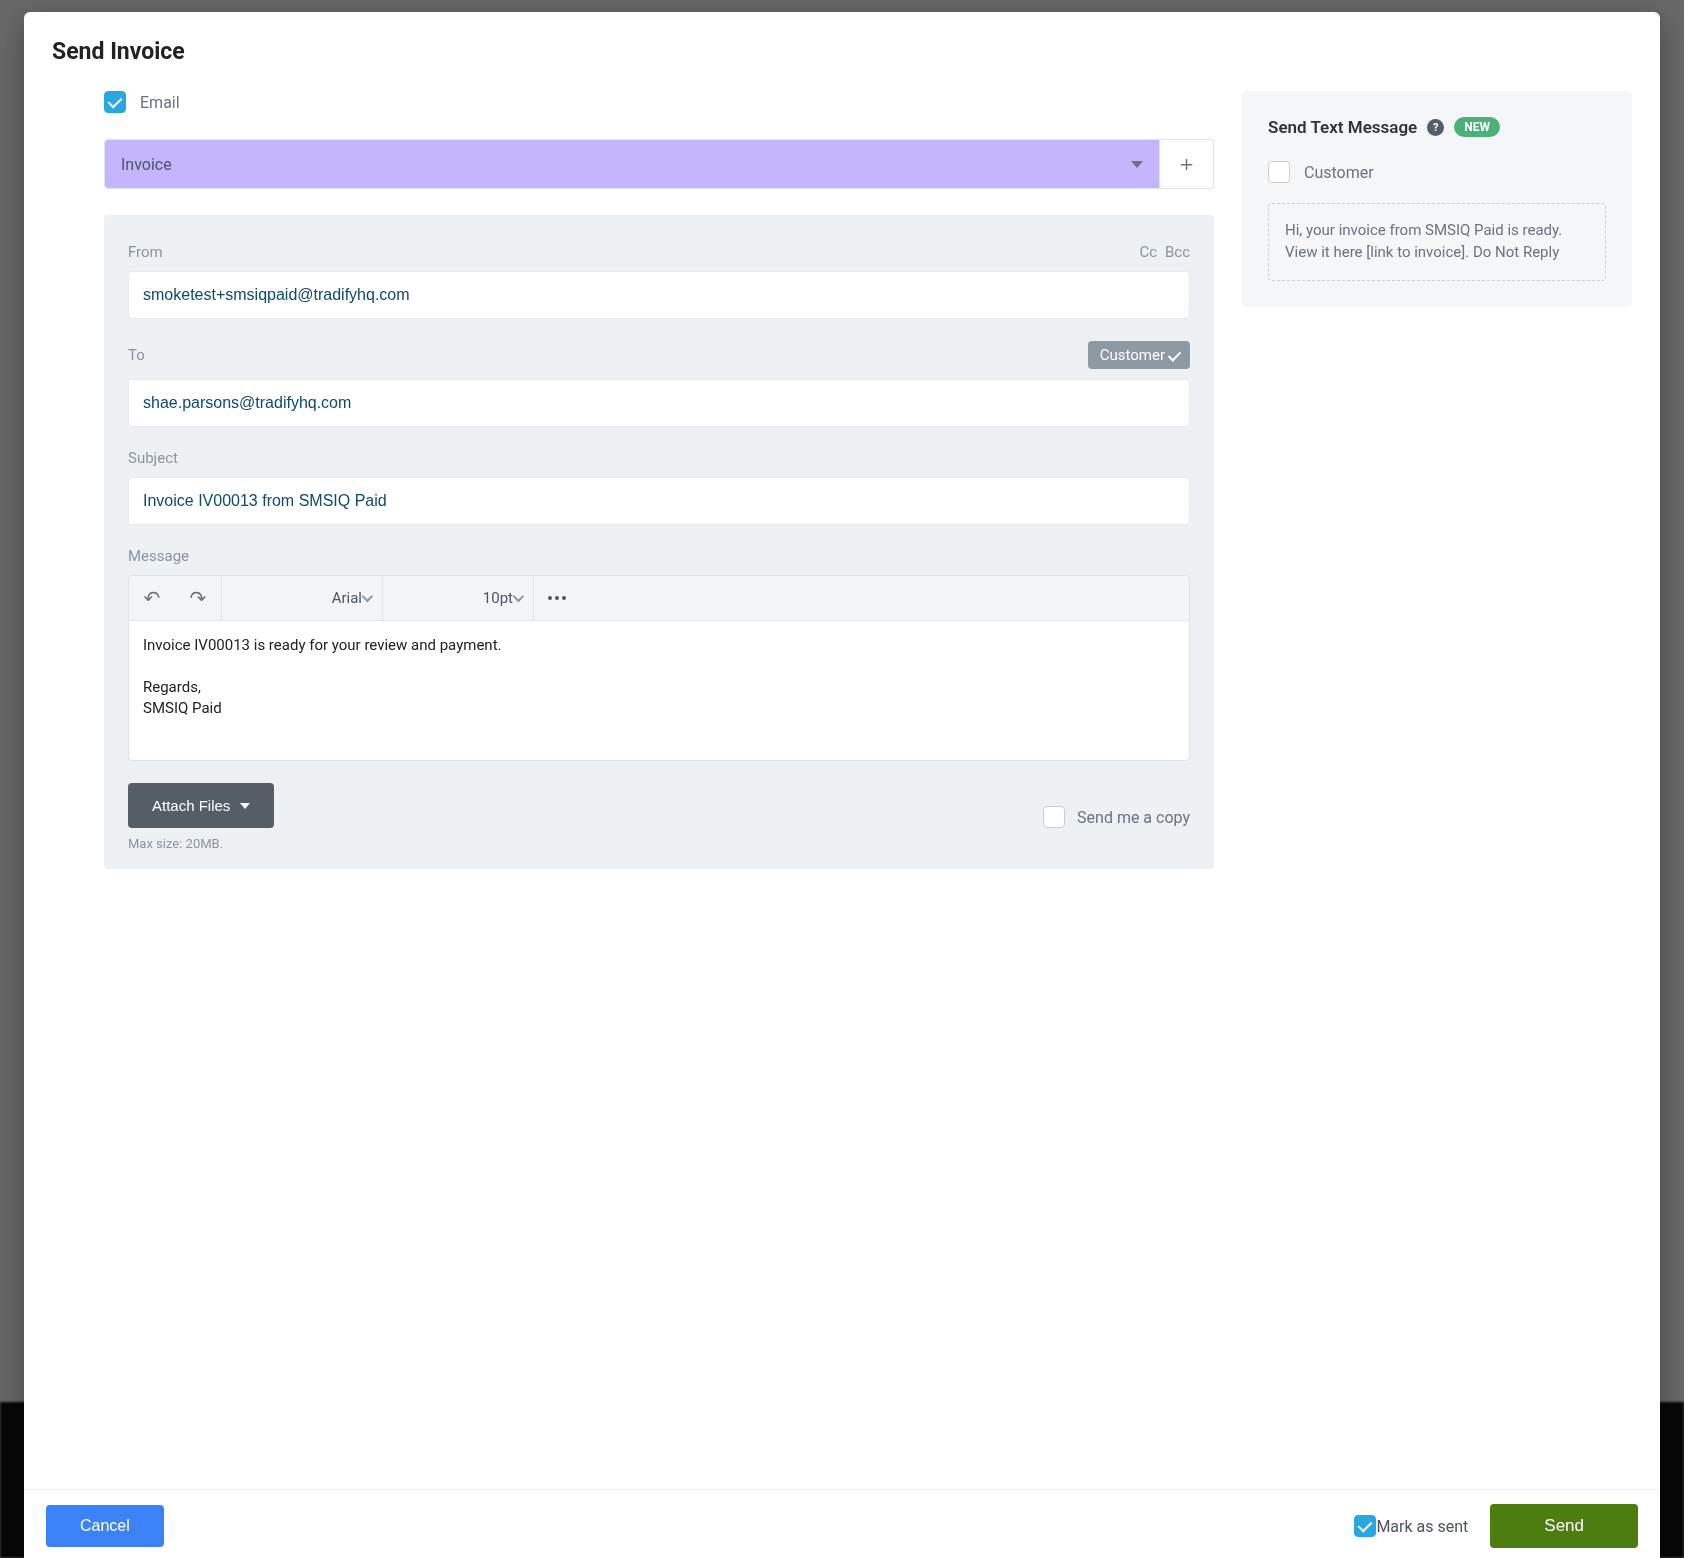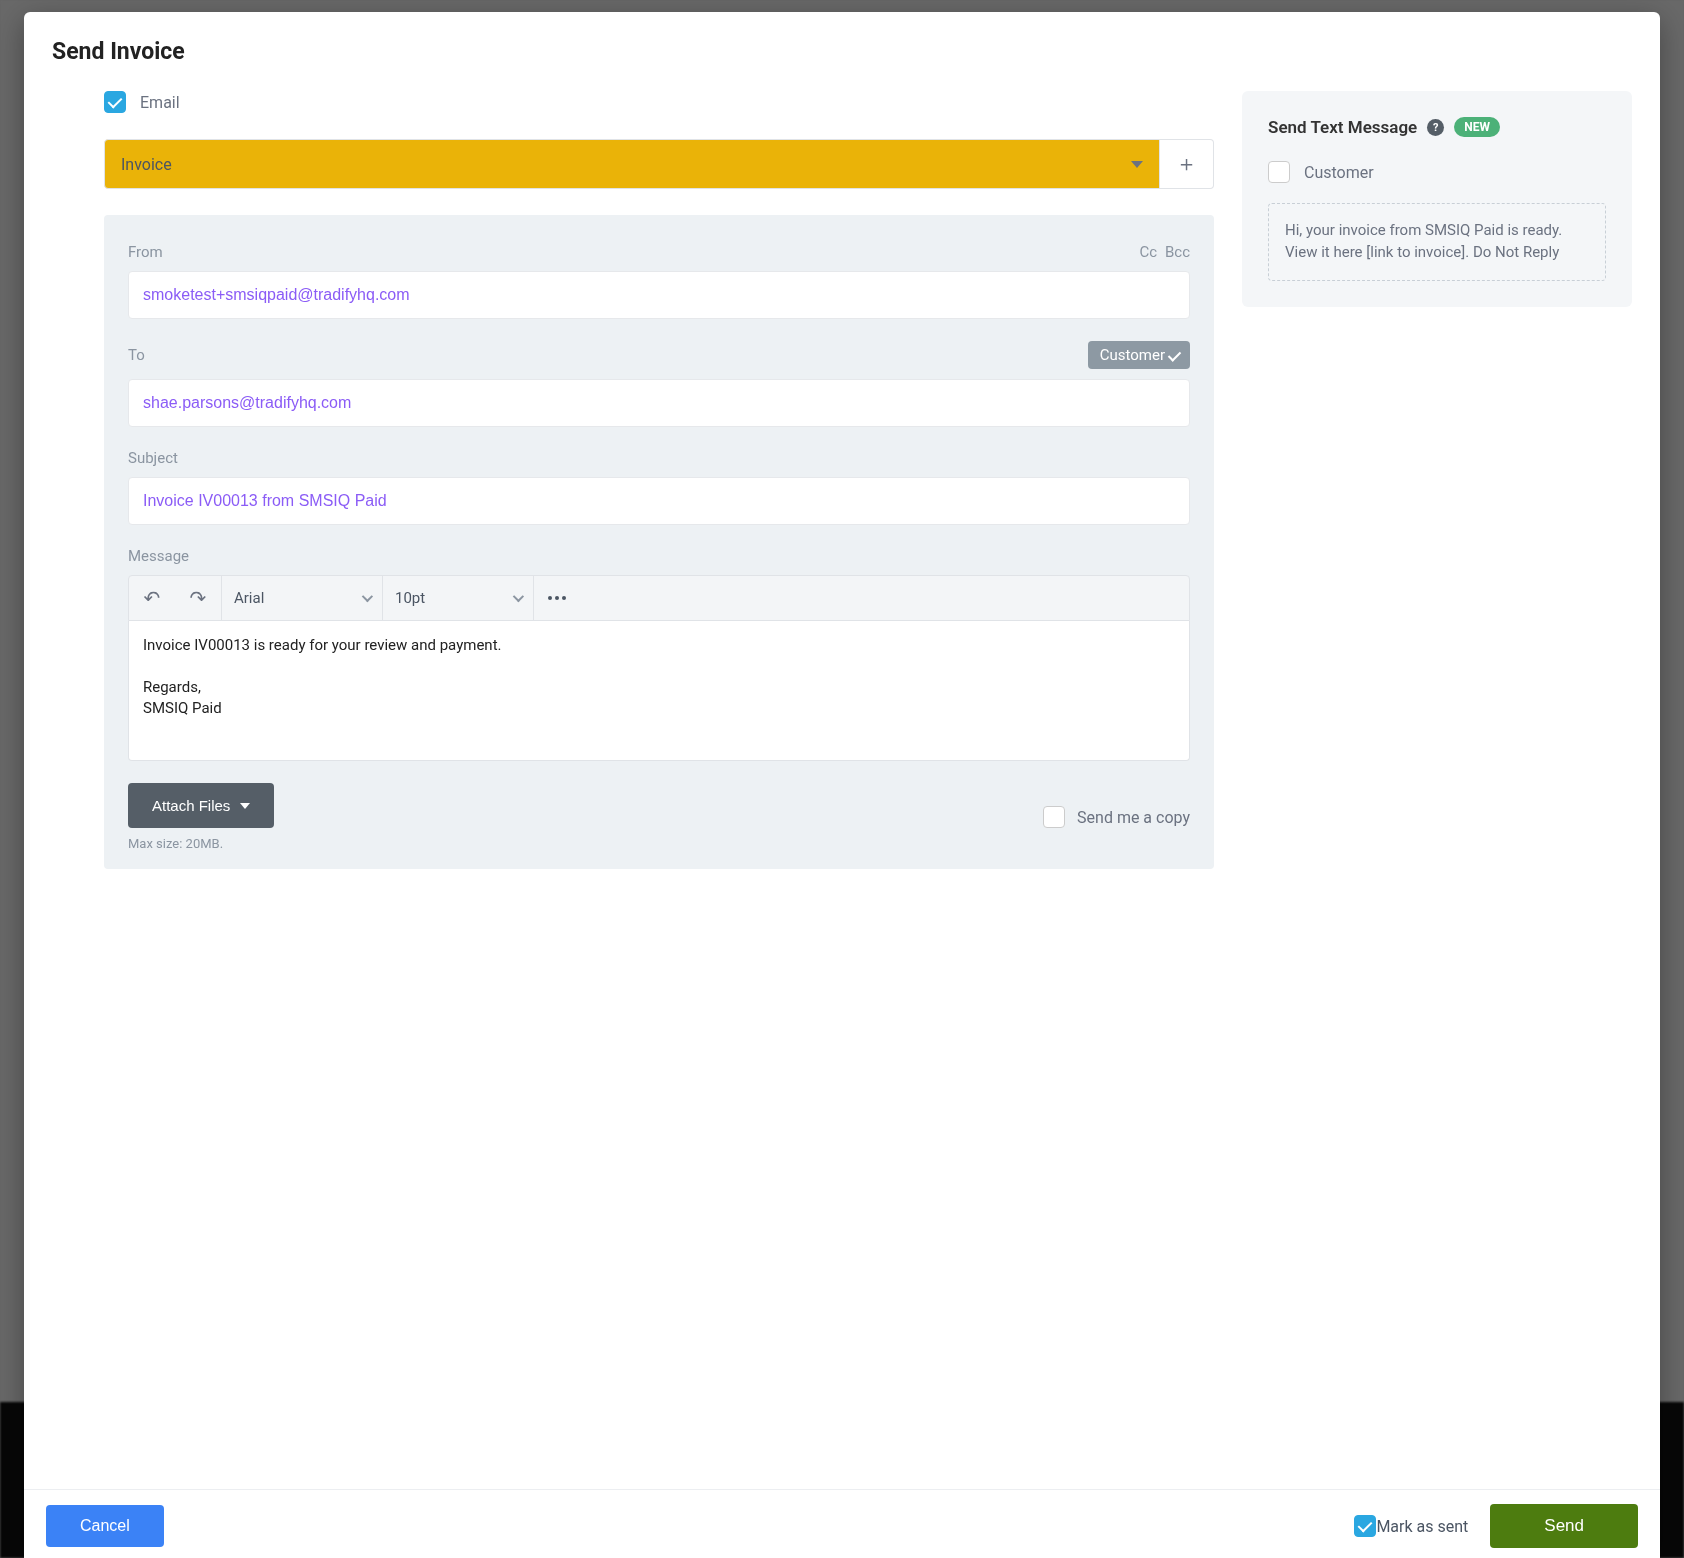--- a/index.html
+++ b/index.html
@@ -108,21 +108,21 @@
   }
   .select-row {
     display: flex;
     margin-bottom: 26px;
   }
   .select-box {
     flex: 1;
     height: 50px;
     border: 1px solid #e0e3e7;
     border-radius: 4px 0 0 4px;
-    background: #eab308;
+    background: #c4b5fd;
     display: flex;
     align-items: center;
     justify-content: space-between;
     padding: 0 16px;
     cursor: pointer;
     color: #4b5563;
     font-size: 16px;
   }
   .select-box .caret {
     width: 0; height: 0;
@@ -166,21 +166,21 @@
   }
   .ccbcc span { margin-left: 4px; }
   .text-input {
     width: 100%;
     height: 48px;
     border: 1px solid #e6e8eb;
     border-radius: 4px;
     background: #fff;
     padding: 0 14px;
     font-size: 16px;
-    color: #8b5cf6;
+    color: #0c4a6e;
     outline: none;
     margin-bottom: 22px;
   }
   .badge-customer {
     background: #8d99a3;
     color: #fff;
     border-radius: 4px;
     padding: 5px 12px;
     font-size: 15px;
     display: inline-flex;
@@ -212,21 +212,21 @@
     color: #6b7280;
     font-size: 18px;
   }
   .tb-divider {
     width: 1px;
     background: #e0e3e7;
   }
   .tb-select {
     display: flex;
     align-items: center;
-    justify-content: space-between;
+    justify-content: flex-end;
     padding: 0 12px;
     color: #4b5563;
     font-size: 15px;
     cursor: pointer;
   }
   .tb-select.font { width: 160px; }
   .tb-select.size { width: 150px; }
   .tb-chev-wrap {
     display:flex;align-items:center;
   }

